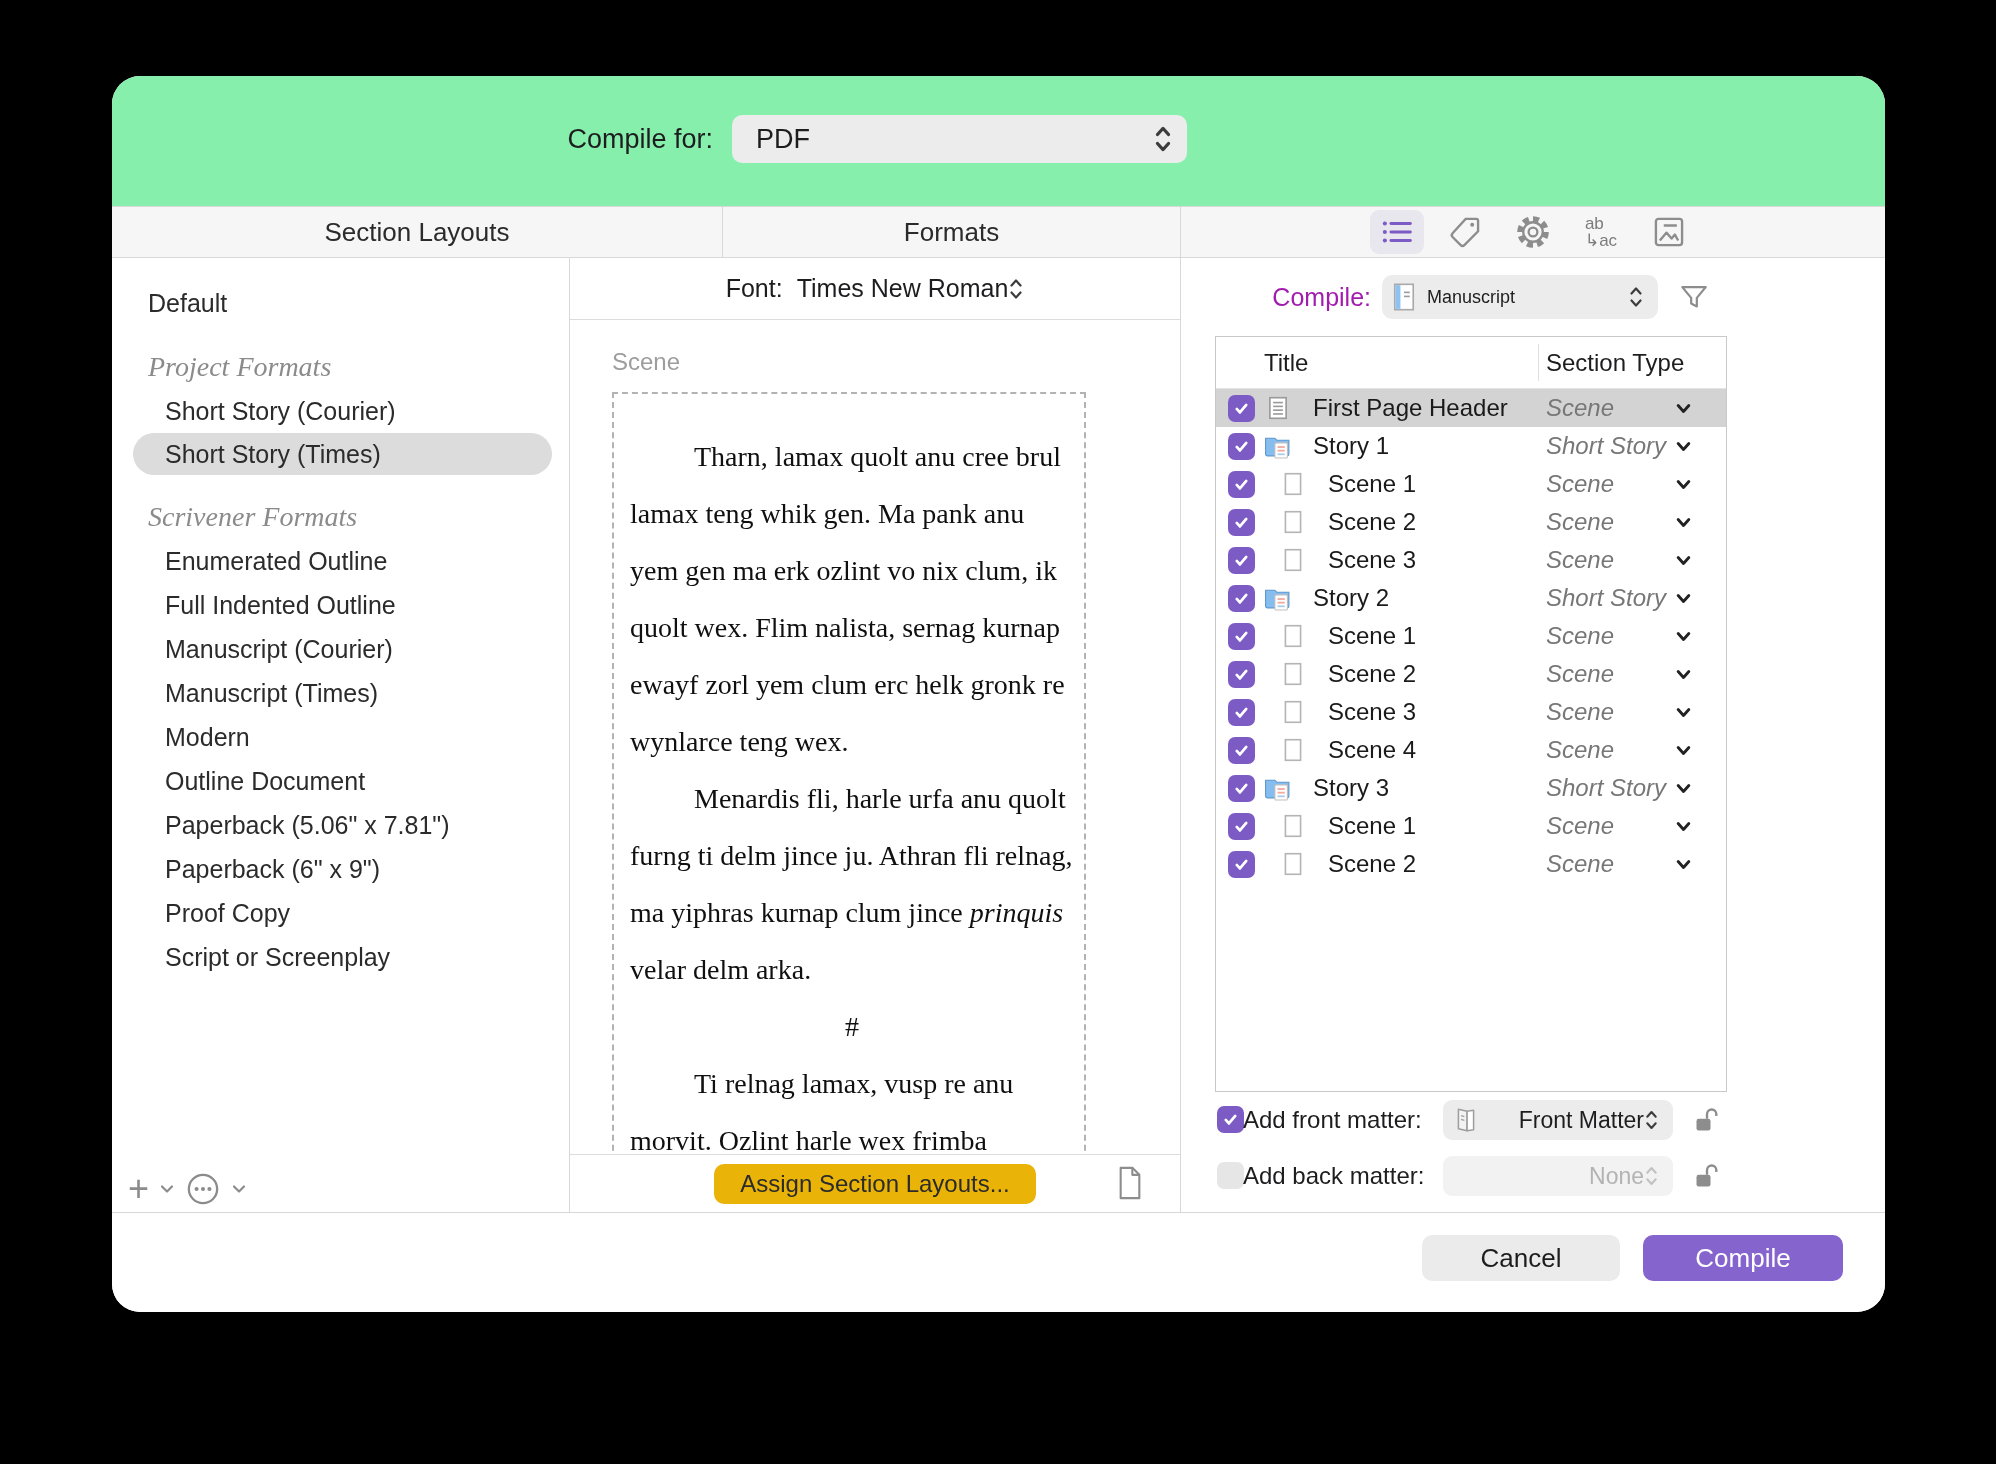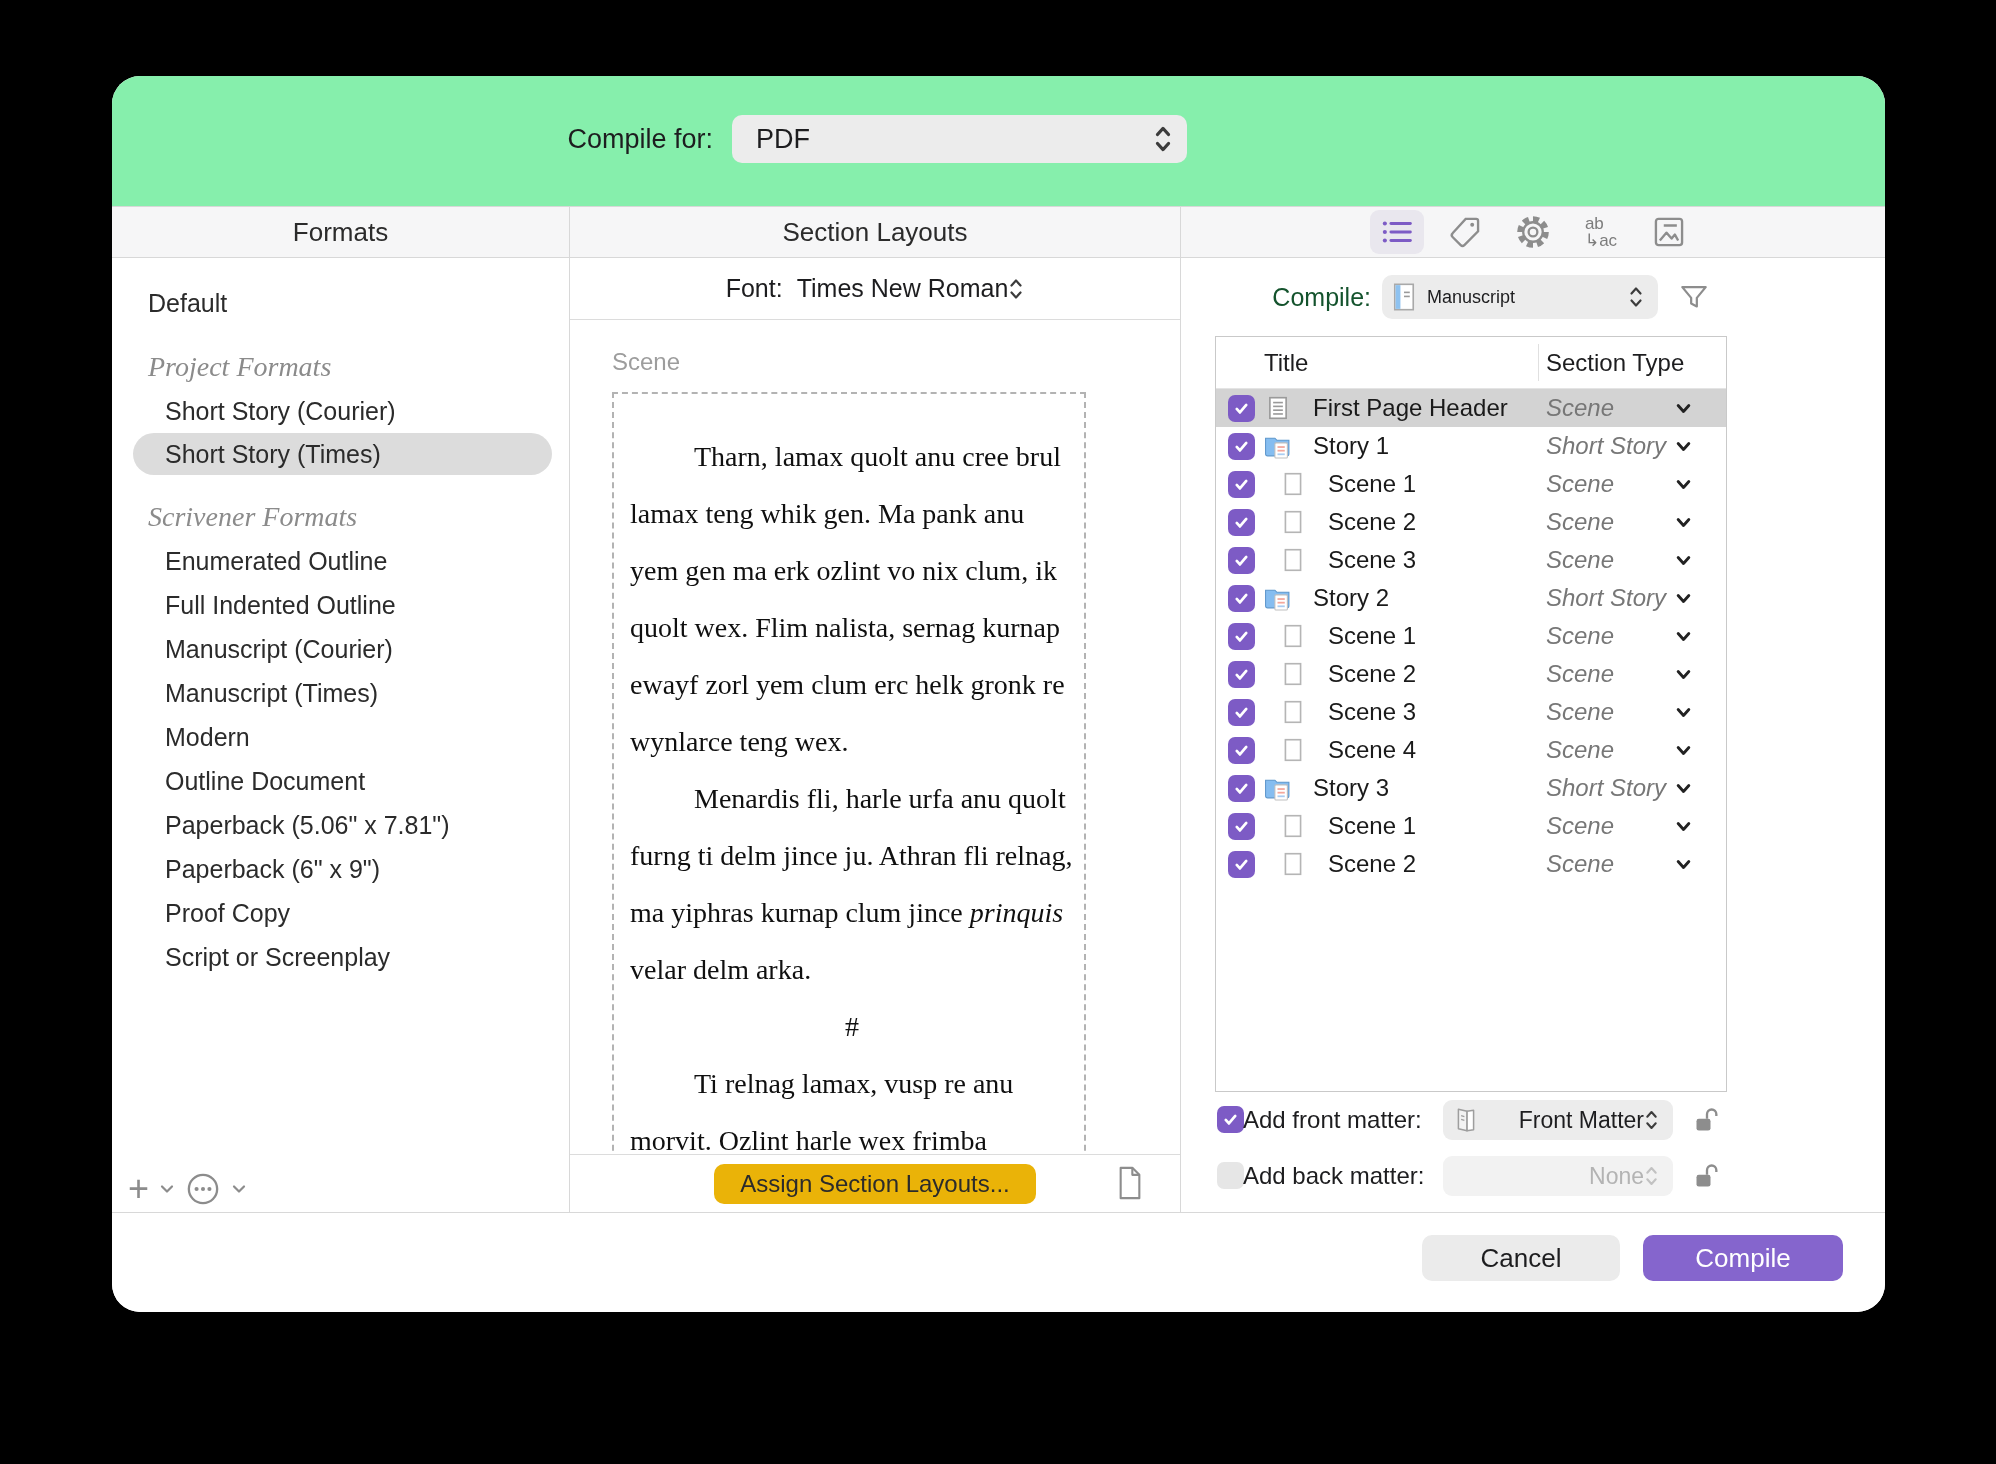--- a/index.html
+++ b/index.html
@@ -59,21 +59,21 @@
   .dashed-box p.center{text-align:center;text-indent:0;}
   .mid-footer{position:absolute;left:0;right:0;bottom:0;height:57px;border-top:1px solid #dcdcdc;
     display:flex;align-items:center;justify-content:center;}
   .assign-btn{border:none;background:#eab308;border-radius:10px;height:40px;padding:0 26px;
     font-size:24px;color:#2b2b2b;font-family:inherit;}
   .newpage-icon{position:absolute;right:36px;top:10px;}
 
   
   .compile-row{position:relative;height:78px;}
   .cmp-label{position:absolute;left:0;top:0;width:190px;height:78px;line-height:78px;
-    text-align:right;font-size:25px;color:#14532d;}
+    text-align:right;font-size:25px;color:#a21caf;}
   .cmp-popup{position:absolute;left:201px;top:17px;width:276px;height:44px;}
   .cmp-popup .pv-text{margin-left:10px;font-size:18px;color:#1d1d1f;flex:1;text-align:left;}
   .cmp-popup .doc-ic{margin-left:9px;}
   .filter-ic{position:absolute;left:497px;top:24px;}
 
   .ctable{position:absolute;left:34px;top:78px;width:512px;height:756px;background:#fff;
     border:1px solid #c9c9c9;box-sizing:border-box;}
   .thead{position:relative;height:51px;border-bottom:1px solid #e4e4e4;font-size:24px;color:#1d1d1f;}
   .th-title{position:absolute;left:48px;top:0;line-height:51px;}
   .th-type{position:absolute;left:330px;top:0;line-height:51px;}
@@ -119,25 +119,25 @@
       <div class="popup pdf-popup">
         <span class="pv-text">PDF</span>
         <svg class="updown" width="20" height="30" viewBox="0 0 16 24">
             <path d="M3.5 8.5 8 3.5l4.5 5" fill="none" stroke="#3c3c3c" stroke-width="2.4" stroke-linecap="round" stroke-linejoin="round"></path>
             <path d="M3.5 15.5 8 20.5l4.5-5" fill="none" stroke="#3c3c3c" stroke-width="2.4" stroke-linecap="round" stroke-linejoin="round"></path>
           </svg>
       </div>
     </div>
 
     <div class="colheaders">
+      <div class="ch ch-mid">
+          <span>Section Layouts</span>
+        </div>
       <div class="ch ch-left">
           <span>Formats</span>
-        </div>
-      <div class="ch ch-mid">
-          <span>Section Layouts</span>
         </div>
       <div class="ch ch-right">
         <div class="tbicon sel">
           <svg width="34" height="30" viewBox="0 0 28 24">
               <g stroke="#7d5bc5" stroke-width="2.4" stroke-linecap="round">
                 <line x1="9" y1="5" x2="25" y2="5"></line>
                 <line x1="9" y1="12" x2="25" y2="12"></line>
                 <line x1="9" y1="19" x2="25" y2="19"></line>
               </g>
               <g fill="#7d5bc5">

